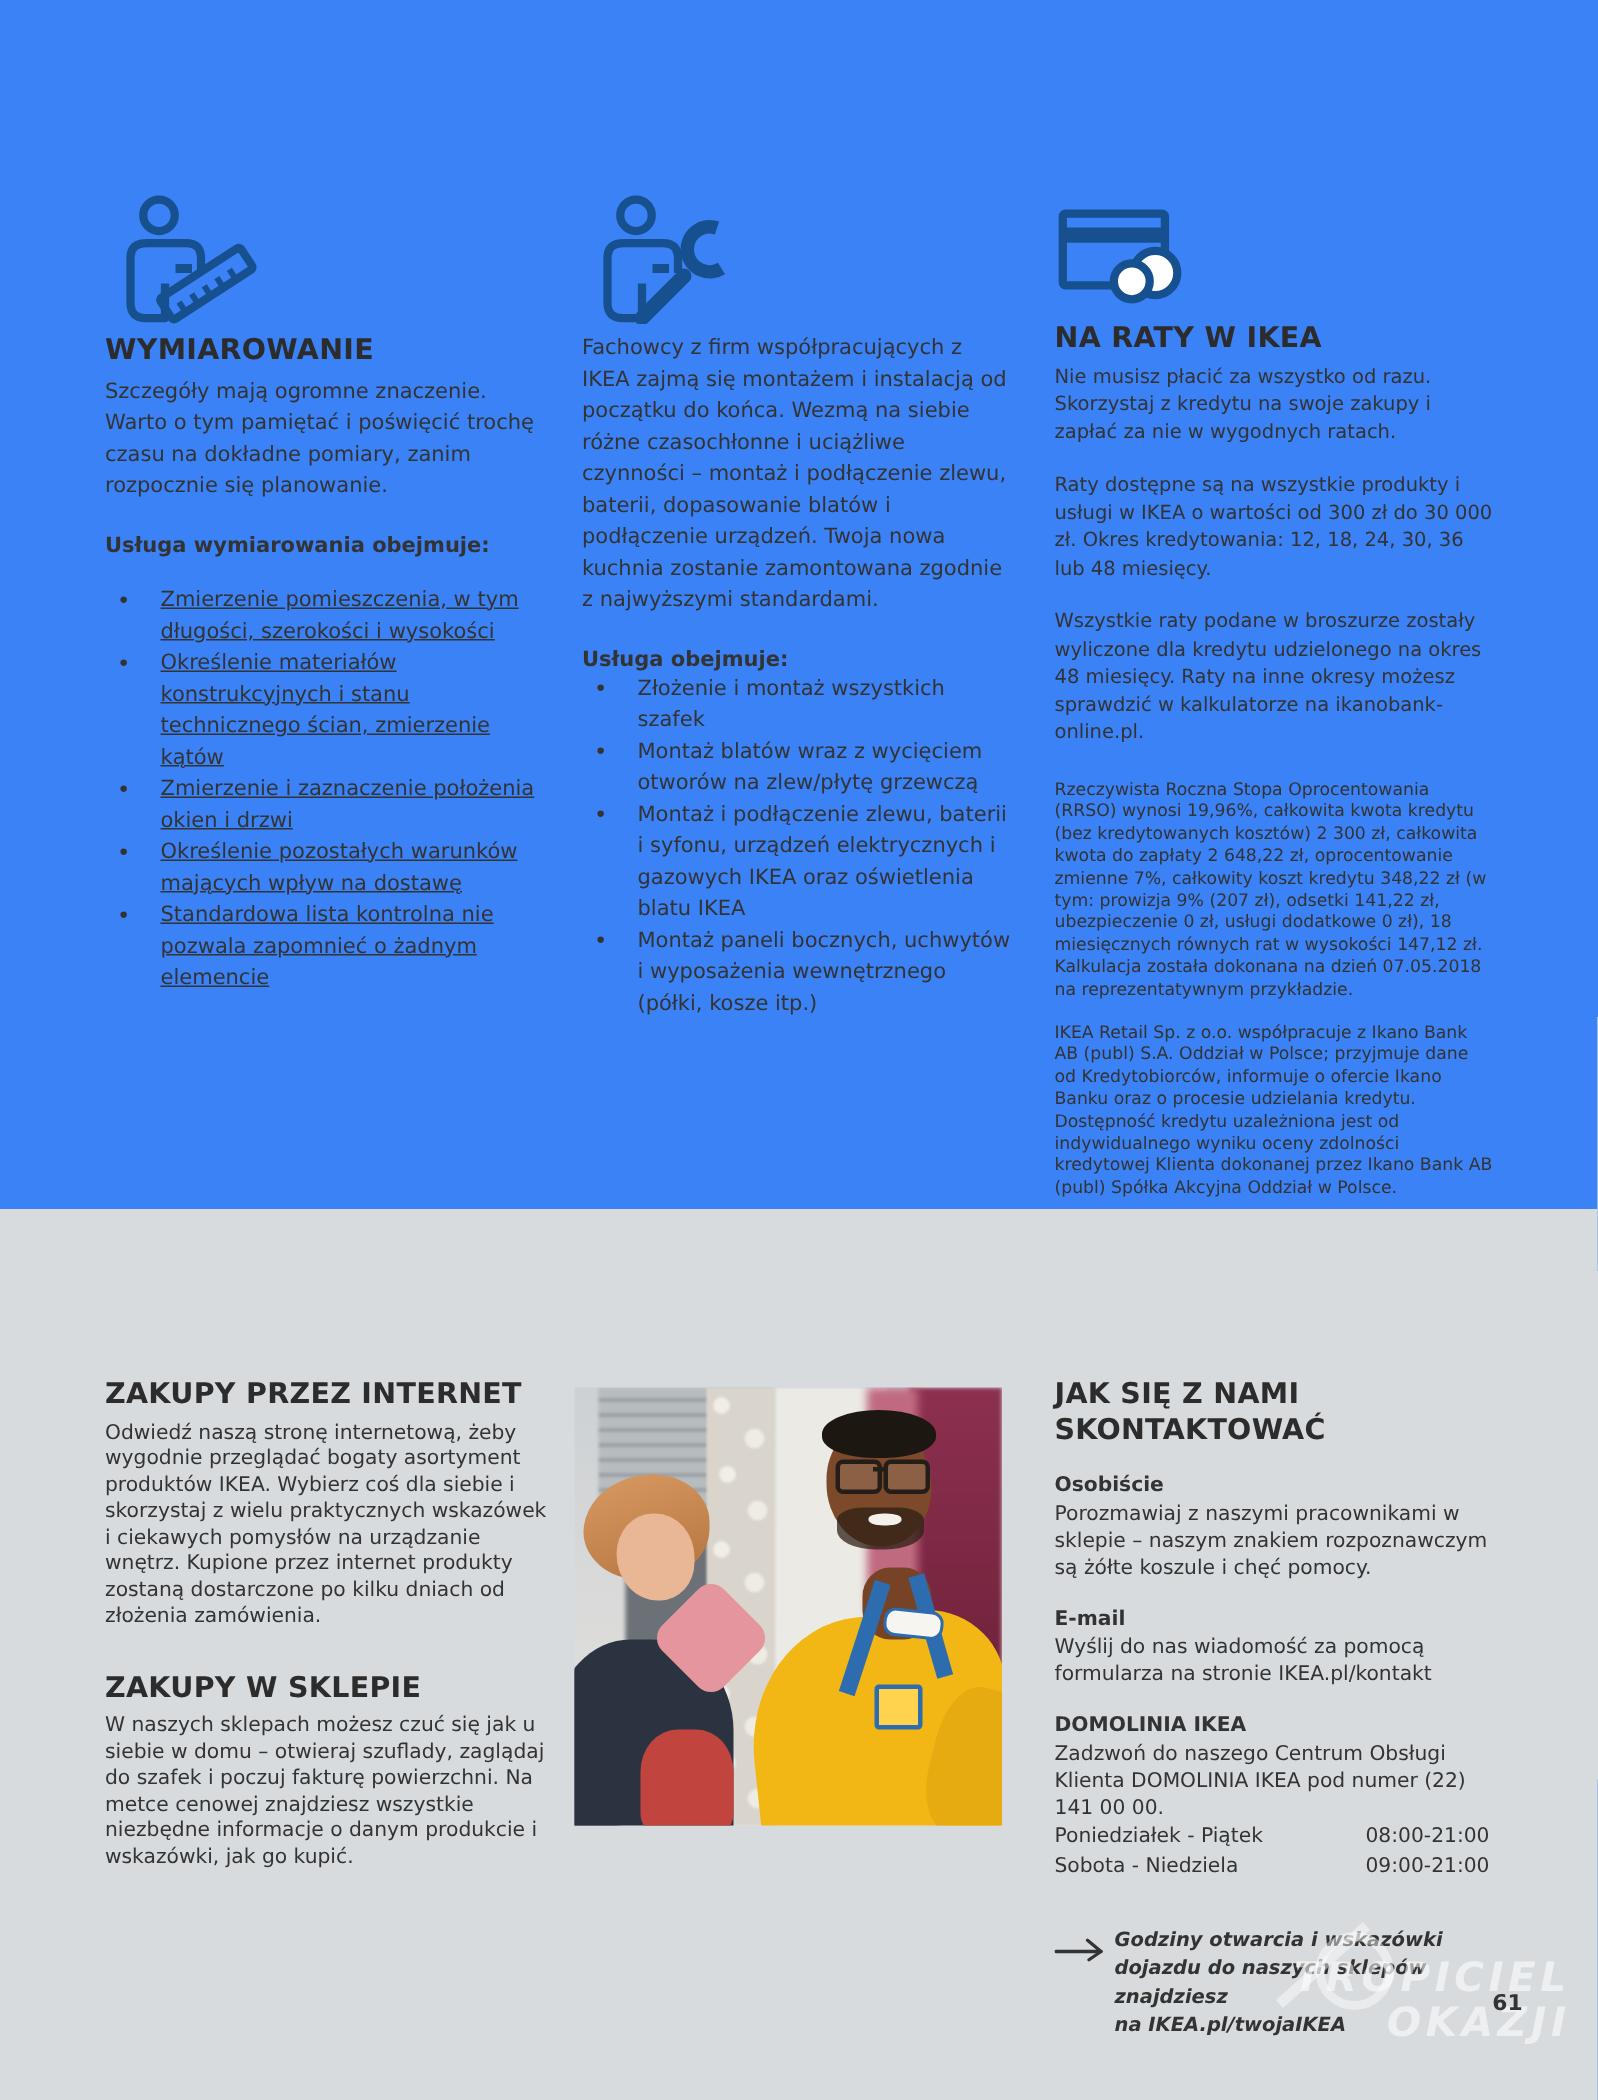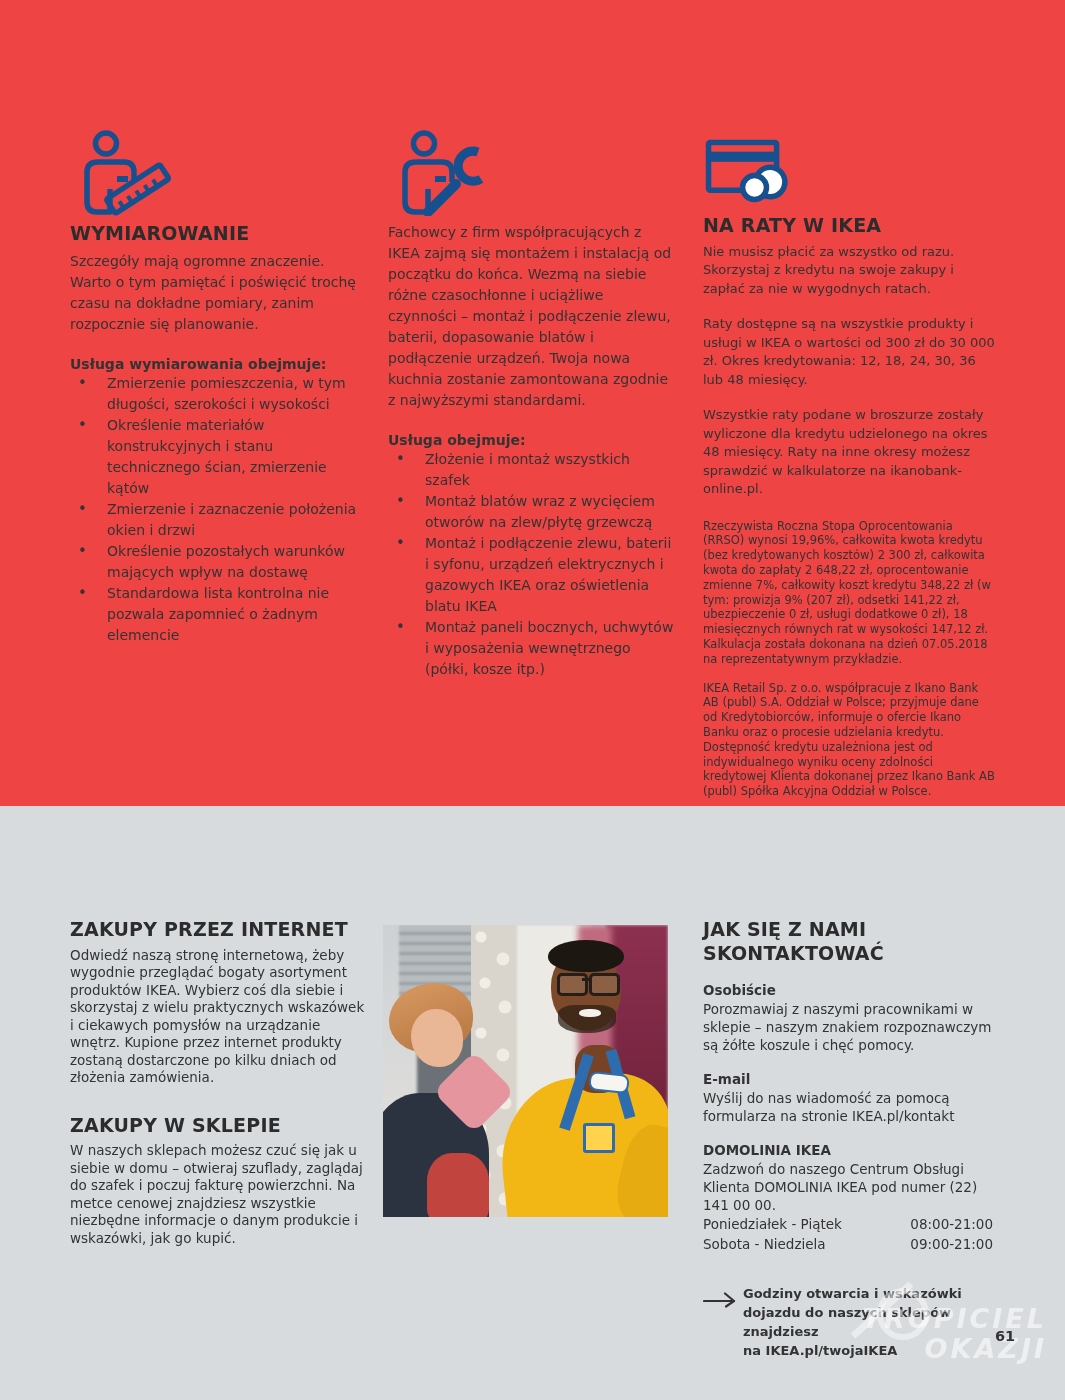--- a/index.html
+++ b/index.html
@@ -1,37 +1,37 @@
 <!DOCTYPE html>
 <html><head>
 <meta charset="utf-8">
 <style>
   html,body { margin:0; padding:0; background:#f2f2f2; }
   .page {
     position:relative; width:1065px; height:1400px; margin:0 auto;
-    background:#ef4444; overflow:hidden;
+    background:#3b82f6; overflow:hidden;
     font-family:"DejaVu Sans","Liberation Sans",sans-serif; color:#333;
   }
   .band { position:absolute; left:0; top:806px; width:1065px; height:594px; background:#d8dbde; }
   .col { position:absolute; }
   .svc-icon { display:block; margin-bottom:6px; }
   h2.title { font-size:19px; font-weight:bold; color:#2c2c2c; line-height:1.24; margin:6px 0 5px 0; letter-spacing:.2px; }
   .body1 { font-size:14px; line-height:21px; margin:0; }
   .subhead { font-size:14px; font-weight:bold; margin:21px 0 0 0; }
   ul.svc-list { list-style:none; margin:0; padding:0; }
   ul.svc-list li { position:relative; padding-left:37px; font-size:14px; line-height:21px; }
   ul.svc-list li::before { content:"\2022"; position:absolute; left:8px; top:0; font-size:15px; }
   .body3 { font-size:13px; line-height:18.5px; margin:0 0 17px 0; }
   .fine { font-size:11.5px; line-height:14.8px; margin:0 0 14px 0; }
   .bodyB { font-size:13.5px; line-height:17.5px; margin:0; }
   .contact-label { font-size:13.5px; font-weight:bold; margin:17px 0 2px 0; }
   .hours-row { display:flex; justify-content:space-between; font-size:13.5px; line-height:20px; }
   .note { position:absolute; left:703px; top:1284px; width:300px; }
   .note-arrow { position:absolute; left:0; top:6px; }
-  .note-text { margin-left:40px; font-size:13px; font-weight:bold; line-height:19px; color:#333; }
+  .note-text { margin-left:40px; font-size:13px; font-weight:bold; line-height:19px; color:#333;font-style:italic; }
   .pagenum { position:absolute; left:985px; top:1328px; width:40px; text-align:center; font-size:14.5px; font-weight:bold; color:#333; }
   
   .watermark { position:absolute; left:845px; top:1268px; width:210px; height:84px; }
   .wm-text { position:absolute; right:8px; top:4px; text-align:right; font-style:italic; font-weight:bold;
              font-size:27px; line-height:30px; letter-spacing:3px; color:rgba(255,255,255,.55);margin-top:32px; }
   .wm-text span { display:block; }
   
   .photo { position:absolute; left:383px; top:925px; width:285px; height:292px; overflow:hidden; background:linear-gradient(180deg,#cdd1d4,#e6e3de); }
   .photo * { position:absolute; }
   .ph-blind { left:16px; top:0; width:116px; height:96px; background:repeating-linear-gradient(180deg,#b7bcbf 0 7px,#9aa0a4 7px 10px); filter:blur(1px); }
@@ -76,21 +76,21 @@
       <path d="M64,52 V42 Q64,32 54,32 H28 Q17,32 17,42 V72 Q17,82 27,82 H40 V59"></path>
       <line x1="47" y1="49" x2="58" y2="49" stroke-width="6"></line>
       <g transform="rotate(-33 67 60)">
         <rect x="36" y="51" width="64" height="17" rx="2"></rect>
         <path d="M46,68 v-8 M56,68 v-8 M66,68 v-8 M76,68 v-8 M86,68 v-8" stroke-width="4"></path>
       </g>
     </svg>
     <h2 class="title">WYMIAROWANIE</h2>
     <p class="body1">Szczegóły mają ogromne znaczenie. Warto o tym pamiętać i poświęcić trochę czasu na dokładne pomiary, zanim rozpocznie się planowanie.</p>
     <p class="subhead">Usługa wymiarowania obejmuje:</p>
-    <ul class="svc-list" style="margin-top:1px;">
+    <ul class="svc-list" style="margin-top:18px;text-decoration:underline;">
       <li>Zmierzenie pomieszczenia, w tym długości, szerokości i wysokości</li>
       <li>Określenie materiałów konstrukcyjnych i stanu technicznego ścian, zmierzenie kątów</li>
       <li>Zmierzenie i zaznaczenie położenia okien i drzwi</li>
       <li>Określenie pozostałych warunków mających wpływ na dostawę</li>
       <li>Standardowa lista kontrolna nie pozwala zapomnieć o żadnym elemencie</li>
     </ul>
   </div>
 
   <div class="col" style="left:388px; top:130px; width:288px;">
     <svg class="svc-icon" width="110" height="86" viewBox="0 0 110 86" fill="none" stroke="#17508F" stroke-width="5.5" stroke-linejoin="round">

